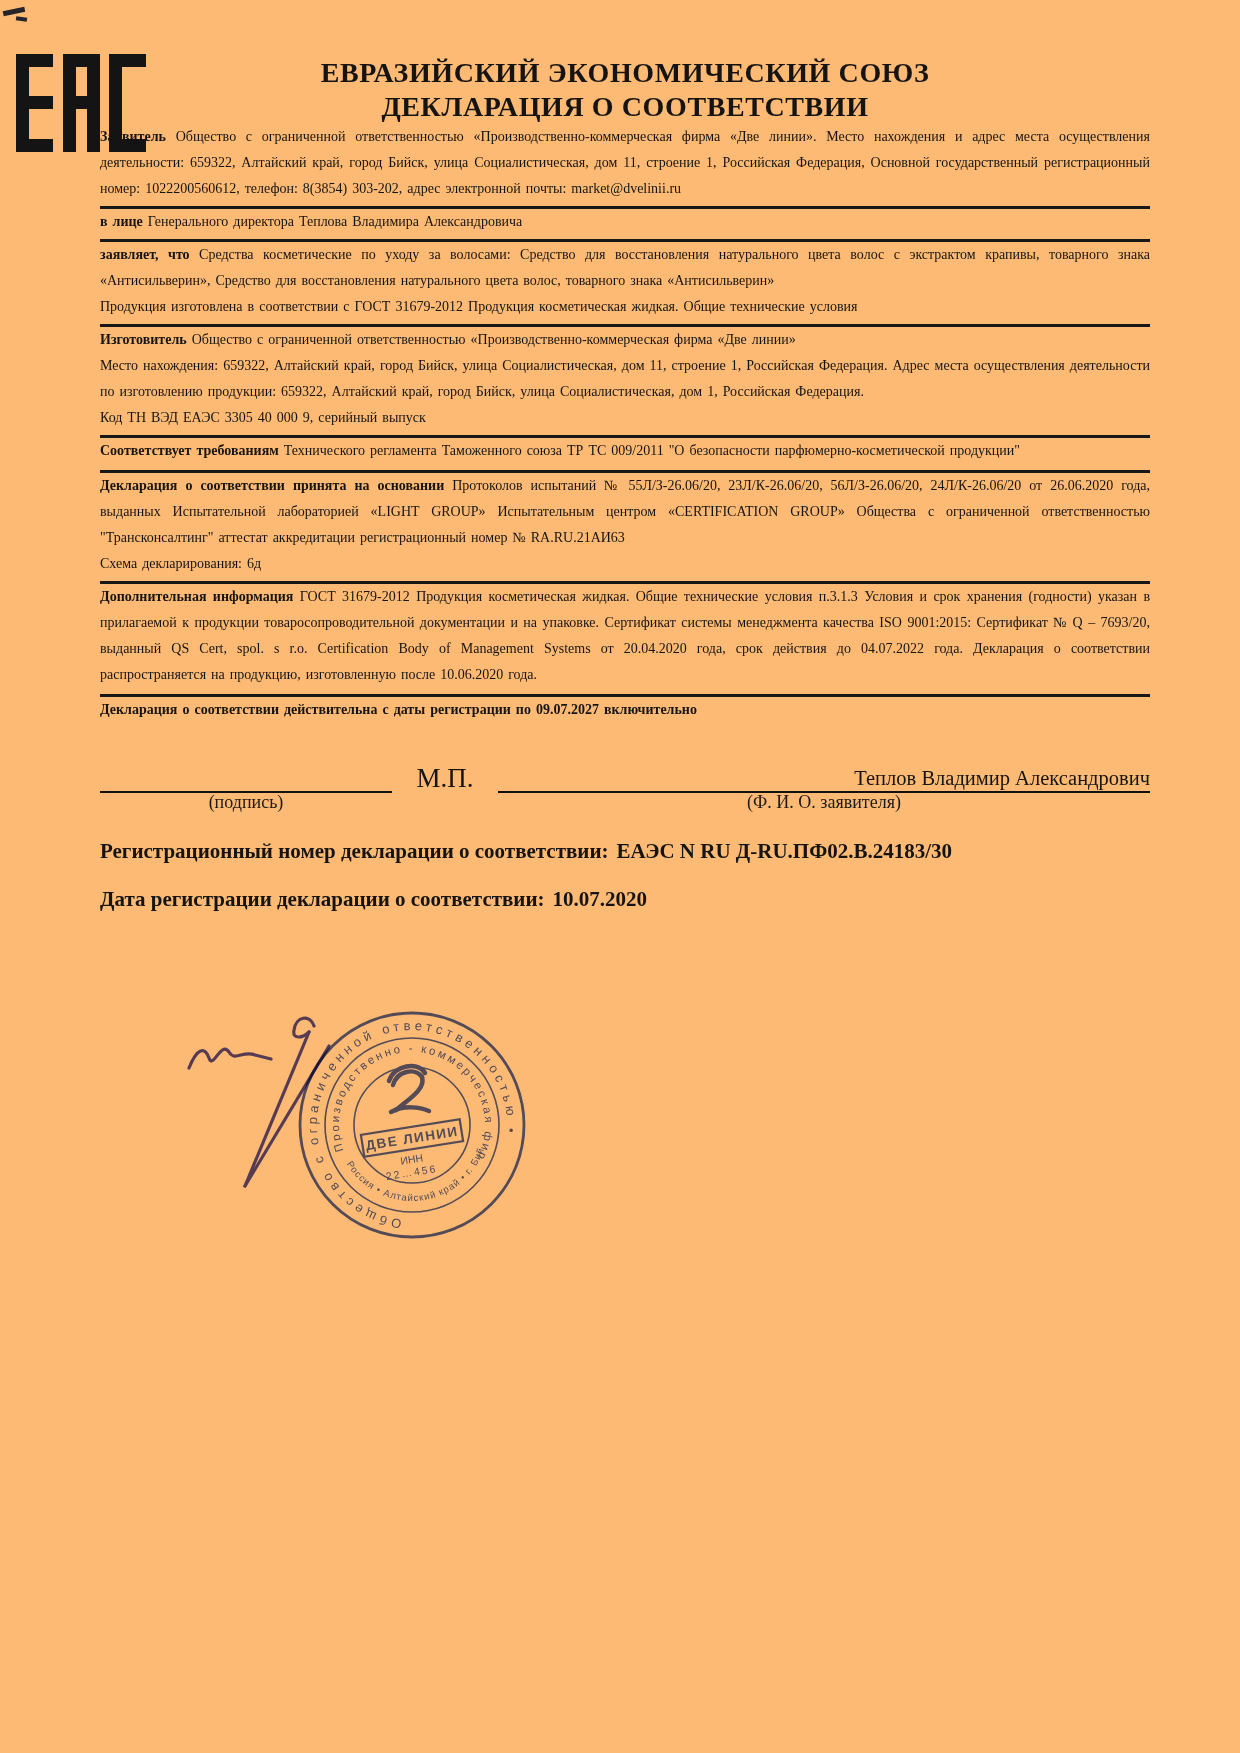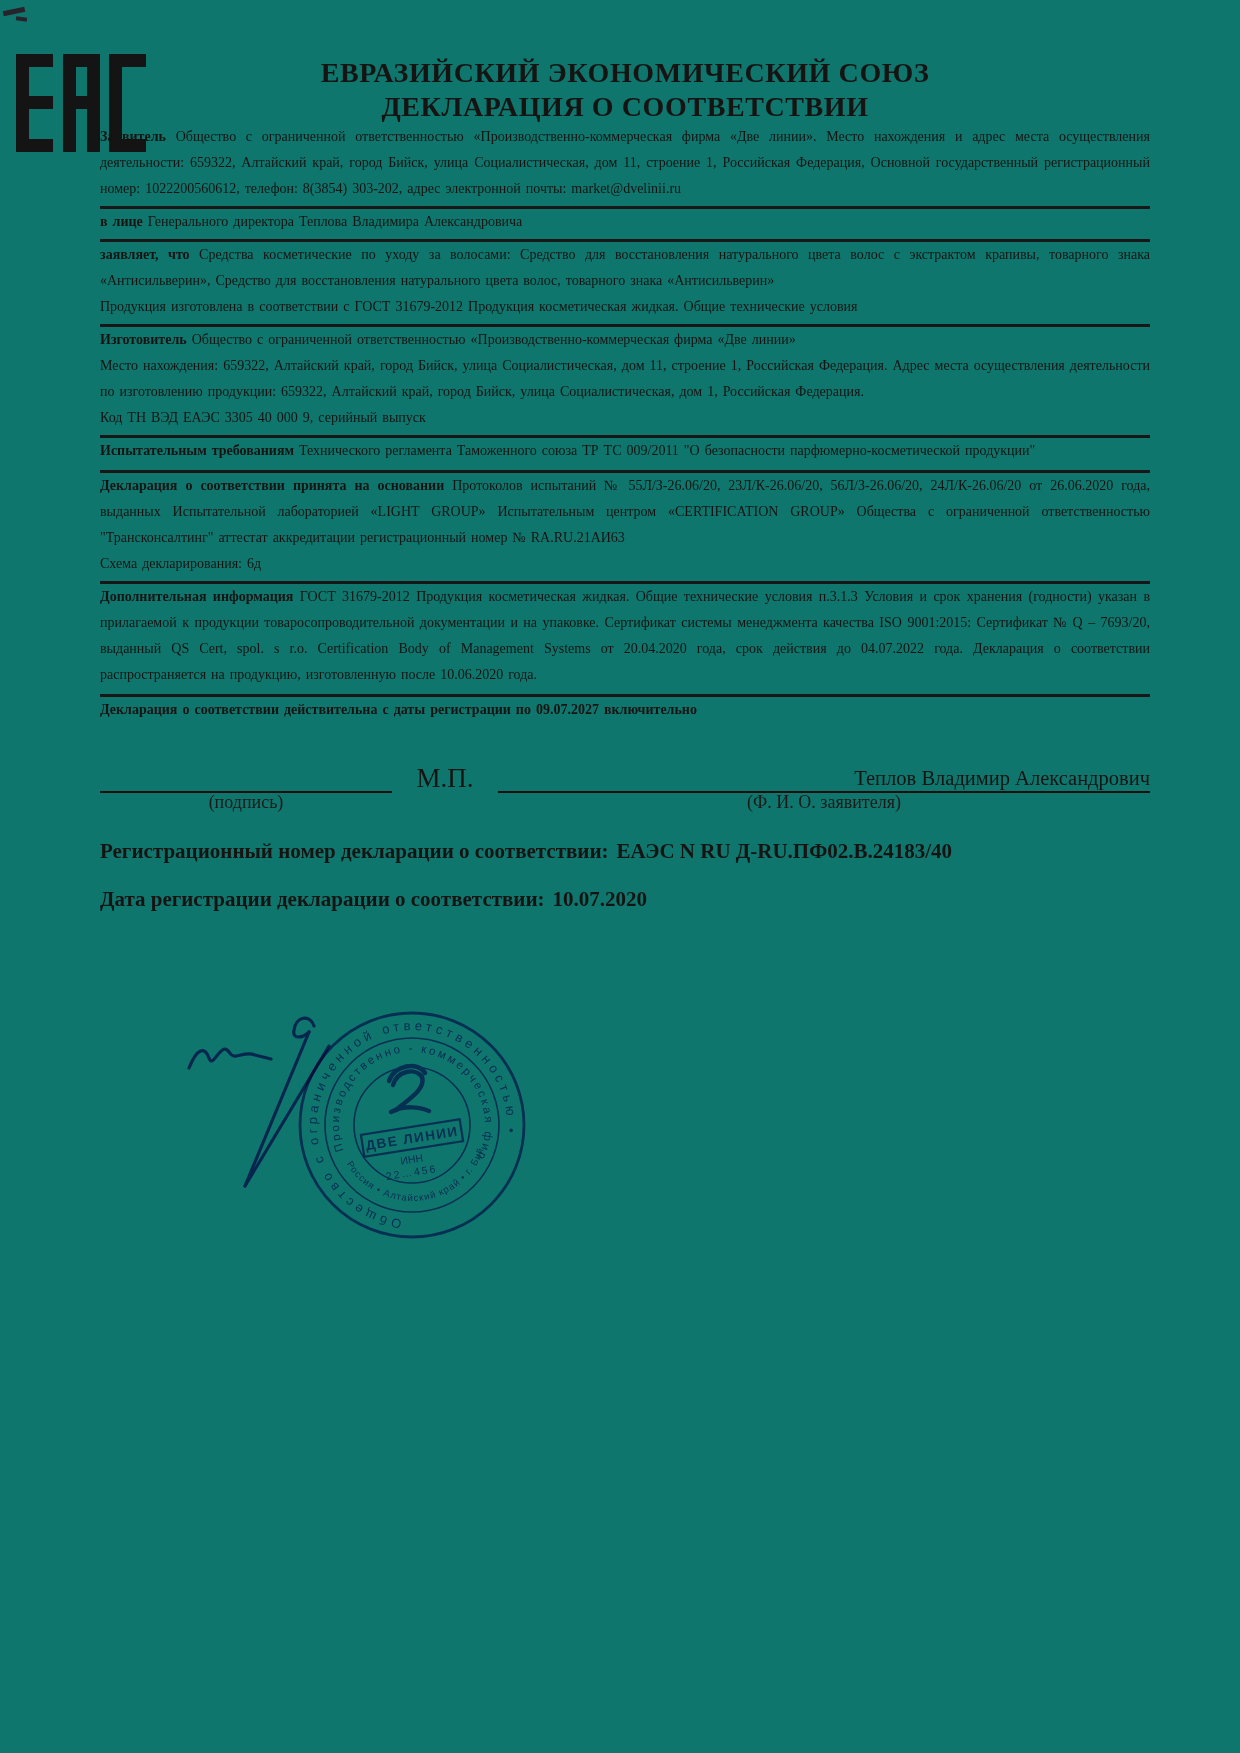--- a/index.html
+++ b/index.html
@@ -1,20 +1,20 @@
 <!DOCTYPE html>
 <html lang="ru"><head>
 <meta charset="utf-8">
 <style>
   html,body{margin:0;padding:0;background:#e9e9e7;}
   .page{
     position:relative;
     width:1240px;height:1753px;
     margin:0 auto;
-    background:#0f766e;
+    background:#fdba74;
     font-family:"Liberation Serif","DejaVu Serif",serif;
     color:#161412;
     overflow:hidden;
   }
   .content{position:absolute;left:100px;top:0;width:1050px;}
   .doc-title{margin-top:56px;text-align:center;font-weight:bold;font-size:28px;line-height:34px;letter-spacing:.6px;}
   .eac-logo{position:absolute;left:16px;top:54px;width:130px;height:98px;}
   p.body{margin:0;font-size:14px;line-height:26px;text-align:justify;word-spacing:1.5px;}
   .lbl{font-weight:bold;}
   .hr{height:0;border-top:3px solid #171717;margin-top:4px;}
@@ -81,21 +81,21 @@
 
     <p class="body mt6"><span class="lbl">заявляет, что</span> <span>Средства косметические по уходу за волосами: Средство для восстановления натурального цвета волос с экстрактом крапивы, товарного знака «Антисильверин», Средство для восстановления натурального цвета волос, товарного знака «Антисильверин»</span></p>
     <p class="body">Продукция изготовлена в соответствии с ГОСТ 31679-2012 Продукция косметическая жидкая. Общие технические условия</p>
     <div class="hr"></div>
 
     <p class="body mt6"><span class="lbl">Изготовитель</span> <span>Общество с ограниченной ответственностью «Производственно-коммерческая фирма «Две линии»</span></p>
     <p class="body">Место нахождения: 659322, Алтайский край, город Бийск, улица Социалистическая, дом 11, строение 1, Российская Федерация. Адрес места осуществления деятельности по изготовлению продукции: 659322, Алтайский край, город Бийск, улица Социалистическая, дом 1, Российская Федерация.</p>
     <p class="body">Код ТН ВЭД ЕАЭС 3305 40 000 9, серийный выпуск</p>
     <div class="hr"></div>
 
-    <p class="body mt6"><span class="lbl">Испытательным требованиям</span> <span>Технического регламента Таможенного союза ТР ТС 009/2011 "О безопасности парфюмерно-косметической продукции"</span></p>
+    <p class="body mt6"><span class="lbl">Соответствует требованиям</span> <span>Технического регламента Таможенного союза ТР ТС 009/2011 "О безопасности парфюмерно-косметической продукции"</span></p>
     <div class="hr mt6"></div>
 
     <p class="body mt26"><span class="lbl">Декларация о соответствии принята на основании</span> <span>Протоколов испытаний № 55Л/З-26.06/20, 23Л/К-26.06/20, 56Л/З-26.06/20, 24Л/К-26.06/20 от 26.06.2020 года, выданных Испытательной лабораторией «LIGHT GROUP» Испытательным центром «CERTIFICATION GROUP» Общества с ограниченной ответственностью "Трансконсалтинг" аттестат аккредитации регистрационный номер № RA.RU.21АИ63</span></p>
     <p class="body">Схема декларирования: 6д</p>
     <div class="hr"></div>
 
     <p class="body mt22"><span class="lbl">Дополнительная информация</span> <span>ГОСТ 31679-2012 Продукция косметическая жидкая. Общие технические условия п.3.1.3 Условия и срок хранения (годности) указан в прилагаемой к продукции товаросопроводительной документации и на упаковке. Сертификат системы менеджмента качества ISO 9001:2015: Сертификат № Q – 7693/20, выданный QS Cert, spol. s r.o. Certification Body of Management Systems от 20.04.2020 года, срок действия до 04.07.2022 года. Декларация о соответствии распространяется на продукцию, изготовленную после 10.06.2020 года.</span></p>
     <div class="hr mt6"></div>
 
     <p class="body mt8 bold-line">Декларация о соответствии действительна с даты регистрации по 09.07.2027 включительно</p>
@@ -107,21 +107,21 @@
         <div class="caption">(подпись)</div>
       </div>
       <div class="sig-mp">М.П.</div>
       <div class="sig-right">
         <div class="sig-name">Теплов Владимир Александрович</div>
         <div class="sig-line"></div>
         <div class="caption">(Ф. И. О. заявителя)</div>
       </div>
     </div>
 
-    <p class="reg-line"><span>Регистрационный номер декларации о соответствии:</span><span class="val">ЕАЭС N RU Д-RU.ПФ02.В.24183/40</span></p>
+    <p class="reg-line"><span>Регистрационный номер декларации о соответствии:</span><span class="val">ЕАЭС N RU Д-RU.ПФ02.В.24183/30</span></p>
     <p class="reg-line date"><span>Дата регистрации декларации о соответствии:</span><span class="val">10.07.2020</span></p>
 
   </div>
 
   <svg class="stamp-overlay" viewBox="0 0 240 240">
     <defs>
       <path id="ringOuterPath" d="M 120 215 A 95 95 0 1 1 120.02 215"></path>
       <path id="ringInnerPath" d="M 56.8 156.5 A 73 73 0 1 1 183.2 156.5"></path>
       <path id="ringBottomPath" d="M 48.6 146 A 76 76 0 0 0 191.4 146"></path>
     </defs>

